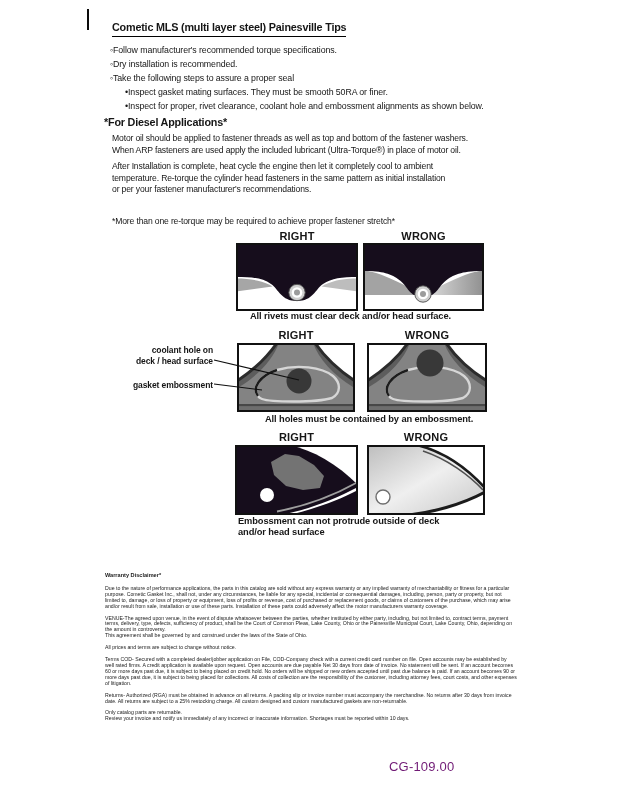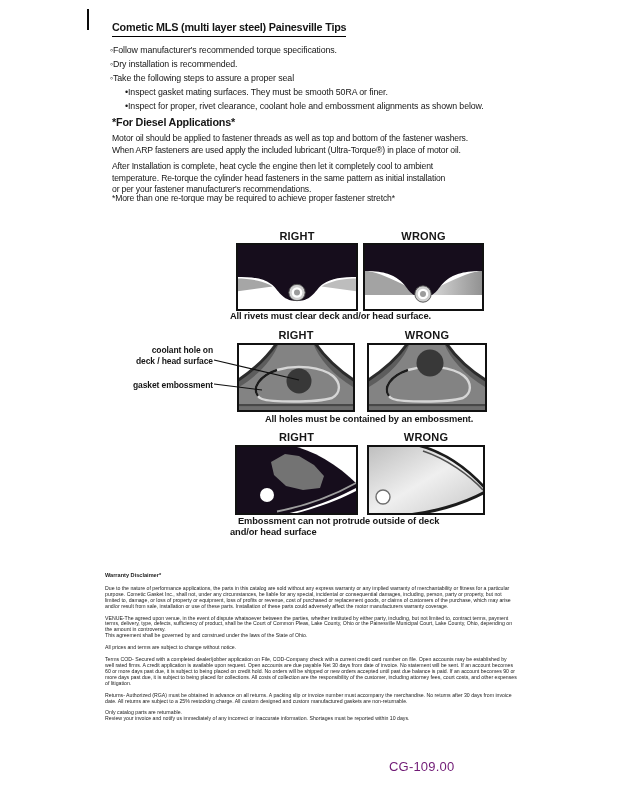--- a/index.html
+++ b/index.html
@@ -11,25 +11,25 @@
   .title{
     position:absolute;left:112px;top:21px;font-size:10.8px;font-weight:bold;letter-spacing:-0.2px;
     border-bottom:1.6px solid #000;padding-bottom:2.5px;white-space:nowrap;
   }
   .tips{position:absolute;left:104px;top:45px;font-size:8.8px;letter-spacing:-0.1px;text-align:right;}
   .tip-row{display:flex;align-items:flex-start;height:14px;white-space:nowrap;}
   .tip-row.sub{padding-left:15px;}
   .marker{width:9px;flex:0 0 9px;}
   .marker-o::before{content:"◦";font-size:9px;}
   .marker-f::before{content:"•";font-size:9px;}
-  .diesel-heading{position:absolute;left:112px;top:116px;font-size:10.8px;font-weight:bold;letter-spacing:-0.2px;white-space:nowrap;}
+  .diesel-heading{position:absolute;left:104px;top:116px;font-size:10.8px;font-weight:bold;letter-spacing:-0.2px;white-space:nowrap;}
   .para{position:absolute;left:112px;width:440px;font-size:8.6px;line-height:11.5px;letter-spacing:-0.15px;white-space:pre-line;}
   .para.p1{top:133px;}
   .para.p2{top:161px;}
-  .para.note{top:193px;white-space:nowrap;}
+  .para.note{top:216px;white-space:nowrap;}
   .dw-label{position:absolute;font-size:11px;font-weight:bold;text-align:center;letter-spacing:0.2px;}
   .caption{position:absolute;font-size:9.3px;font-weight:bold;letter-spacing:-0.1px;white-space:nowrap;}
   .panel{position:absolute;display:block;}
   .side-label{position:absolute;left:88px;width:125px;text-align:right;font-size:8.5px;font-weight:bold;line-height:10.5px;letter-spacing:-0.1px;}
   .leader-overlay{position:absolute;left:110px;top:340px;width:210px;height:62px;z-index:5;}
   .fineprint{position:absolute;left:105px;top:573px;width:412px;font-size:5.2px;line-height:5.9px;color:#222;}
   .fineprint .fp-heading{font-weight:bold;font-size:5.6px;margin:0 0 7px 0;}
   .fineprint p{margin:0 0 6px 0;}
   .fineprint p.tight{margin:0;}
   .footer-code{position:absolute;left:389px;top:759px;font-size:13px;letter-spacing:0.2px;color:#701a75;}
@@ -99,21 +99,21 @@
     <path d="M0,27 C26,31 46,47 60,49 L60,52 H0 Z" fill="#a3a3a3"></path>
     <path d="M60,49 C75,47 95,31 121,27 V52 H60 Z" fill="url(#p1wg)"></path>
     <path d="M0,0 H121 V28 C101,28 92,30.5 83,37.5 C75,43.5 74,54 60,54 C46,54 45,43.5 37,37.5 C28,30.5 20,28 0,28 Z" fill="#160d1c"></path>
     <rect x="0" y="52" width="121" height="16" fill="#ffffff"></rect>
     <circle cx="60" cy="51" r="8.2" fill="#cfcfcf" stroke="#4a4a4a" stroke-width="0.9"></circle>
     <circle cx="60" cy="51" r="5.3" fill="#ffffff"></circle>
     <circle cx="60" cy="51" r="3" fill="#9c9c9c"></circle>
     <rect x="1" y="1" width="119" height="66" fill="none" stroke="#111111" stroke-width="2"></rect>
   </svg>
 
-  <div class="caption" style="left:230px;top:311px;">All rivets must clear deck and/or head surface.</div>
+  <div class="caption" style="left:250px;top:311px;">All rivets must clear deck and/or head surface.</div>
 
   <div class="dw-label" style="left:237px;top:329px;width:118px;">RIGHT</div>
   <div class="dw-label" style="left:367px;top:329px;width:120px;">WRONG</div>
 
   <div class="side-label" style="top:345px;">
     <span>coolant hole on</span><br>
     <span>deck / head surface</span>
   </div>
   <div class="side-label" style="top:380px;">gasket embossment</div>
 
@@ -178,21 +178,21 @@
     <rect width="118" height="70" fill="#ffffff"></rect>
     <path d="M0,0 H50 C74,6 98,21 118,43 V47 C92,61 62,68 42,70 H0 Z" fill="url(#p3wg)"></path>
     <path d="M50,0 C74,6 98,21 118,43" fill="none" stroke="#1b1b1b" stroke-width="2.6"></path>
     <path d="M42,70 C64,67.5 94,60 118,47" fill="none" stroke="#1b1b1b" stroke-width="3"></path>
     <path d="M56,6 C80,14 102,30 116,45" fill="none" stroke="#4f4f4f" stroke-width="1.6"></path>
     <circle cx="16" cy="52" r="7" fill="#ffffff" stroke="#6f6f6f" stroke-width="1.4"></circle>
     <rect x="1" y="1" width="116" height="68" fill="none" stroke="#111111" stroke-width="2"></rect>
   </svg>
 
   <div class="caption" style="left:238px;top:516px;">Embossment can not protrude outside of deck</div>
-  <div class="caption" style="left:230px;top:527px;">and/or head surface</div>
+  <div class="caption" style="left:238px;top:527px;">and/or head surface</div>
 
   <div class="fineprint">
     <p class="fp-heading">Warranty Disclaimer*</p>
     <p>Due to the nature of performance applications, the parts in this catalog are sold without any express warranty or any implied warranty of merchantability or fitness for a particular purpose.  Cometic Gasket Inc., shall not, under any circumstances, be liable for any special, incidental or consequential damages, including, person, party or property, but not limited to, damage, or loss of property or equipment, loss of profits or revenue, cost of purchased or replacement goods, or claims of customers of the purchase, which may arise and/or result from sale, installation or use of these parts.  Installation of these parts could adversely affect the motor manufacturers warranty coverage.</p>
     <p class="tight">VENUE-The agreed upon venue, in the event of dispute whatsoever between the parties, whether instituted by either party, including, but not limited to, contract terms, payment terms, delivery, type, defects, sufficiency of product, shall be the Court of Common Pleas, Lake County, Ohio or the Painesville Municipal Court, Lake County, Ohio, depending on the amount in controversy.</p>
     <p>This agreement shall be governed by and construed under the laws of the State of Ohio.</p>
     <p>All prices and terms are subject to change without notice.</p>
     <p>Terms COD- Secured with a completed dealer/jobber application on File, COD-Company check with a current credit card number on file.  Open accounts may be established by well rated firms.  A credit application is available upon request.  Open accounts are due payable Net 30 days from date of invoice.  No statement will be sent.  If an account becomes 60 or more days past due, it is subject to being placed on credit hold.  No orders will be shipped or new orders accepted until past due balance is paid.  If an account becomes 90 or more days past due, it is subject to being placed for collections.  All costs of collection are the responsibility of the customer, including attorney fees, court costs, and other expenses of litigation.</p>
     <p>Returns- Authorized (RGA) must be obtained in advance on all returns.  A packing slip or invoice number must accompany the merchandise.  No returns after 30 days from invoice date.  All returns are subject to a 25% restocking charge.  All custom designed and custom manufactured gaskets are non-returnable.</p>
     <p class="tight">Only catalog parts are returnable.</p>

